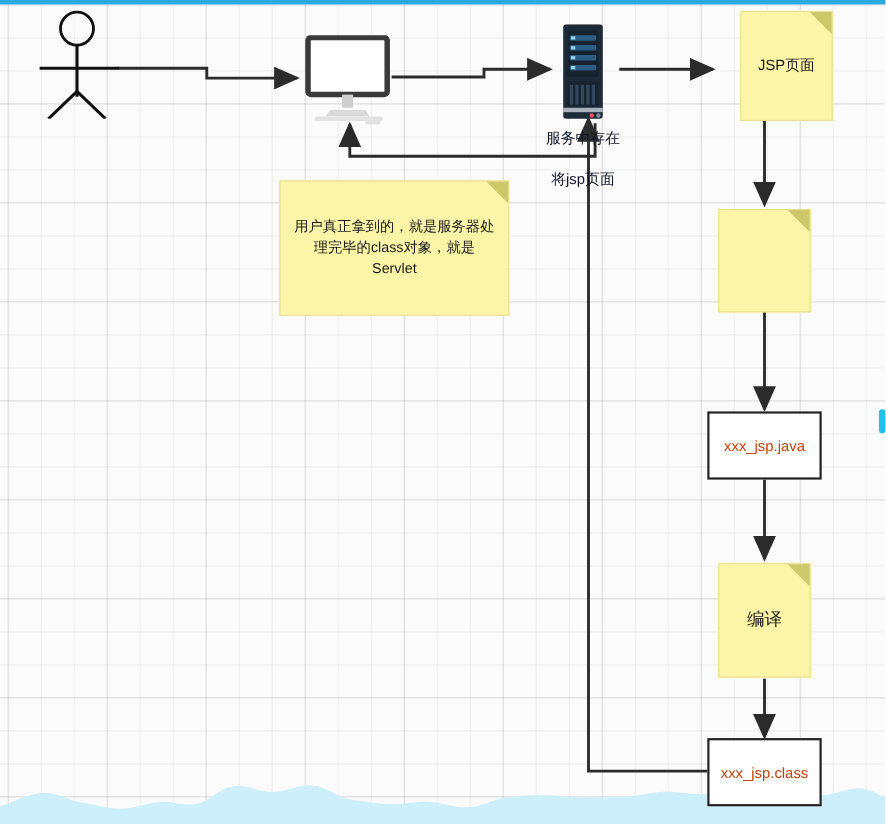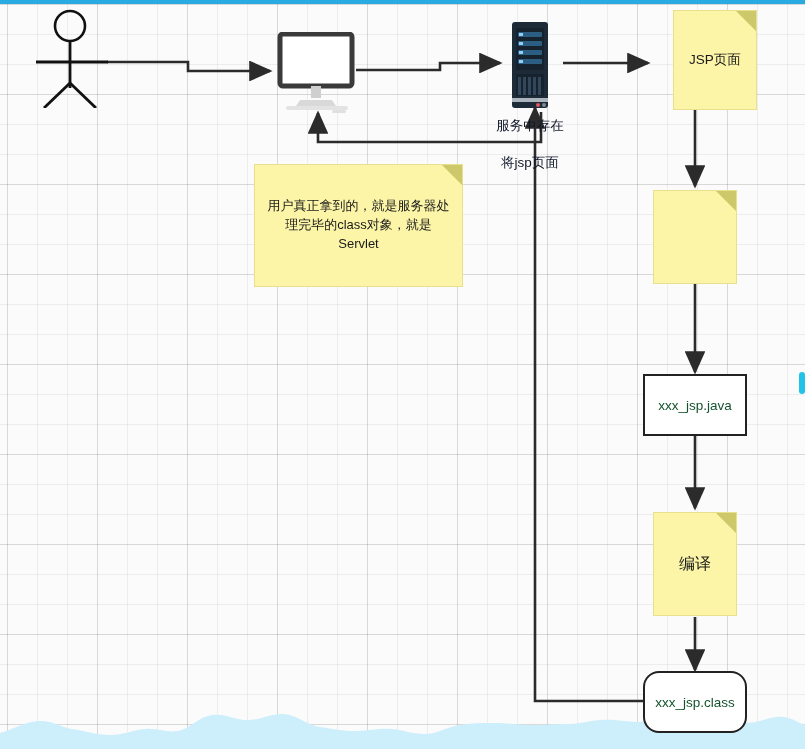--- a/index.html
+++ b/index.html
@@ -77,21 +77,21 @@
     border-top: 20px solid #cdc86a;
   }
   
   .boxnode {
     background: #ffffff;
     border: 2px solid #222222;
     display: flex;
     align-items: center;
     justify-content: center;
     text-align: center;
-    color: #14532d;
+    color: #c2410c;
   }
   .label-plain {
     position: absolute;
     z-index: 12;
     text-align: center;
     color: #0f172a;
     line-height: 1.35;
     white-space: pre-line;
   }
   .iconwrap { position: absolute; z-index: 11; }
@@ -209,20 +209,20 @@
 
 <div class="node boxnode" style="left:643px; top:374px; width:104px; height:62px; font-size:13.5px;">
   <span>xxx_jsp.java</span>
 </div>
 
 <div class="node note" style="left:653px; top:512px; width:84px; height:104px; font-size:16px;">
   <span class="fold"></span>
   <span>编译</span>
 </div>
 
-<div class="node boxnode" style="left:643px; top:671px; width:104px; height:62px; font-size:13.5px; z-index:12;border-radius:16px;">
+<div class="node boxnode" style="left:643px; top:671px; width:104px; height:62px; font-size:13.5px; z-index:12;">
   <span>xxx_jsp.class</span>
 </div>
 
 <div class="node note" style="left:254px; top:164px; width:209px; height:123px; font-size:13px; padding:16px 10px;">
   <span class="fold"></span>
   <span>用户真正拿到的，就是服务器处理完毕的class对象，就是Servlet</span>
 </div>
 
 </body></html>

